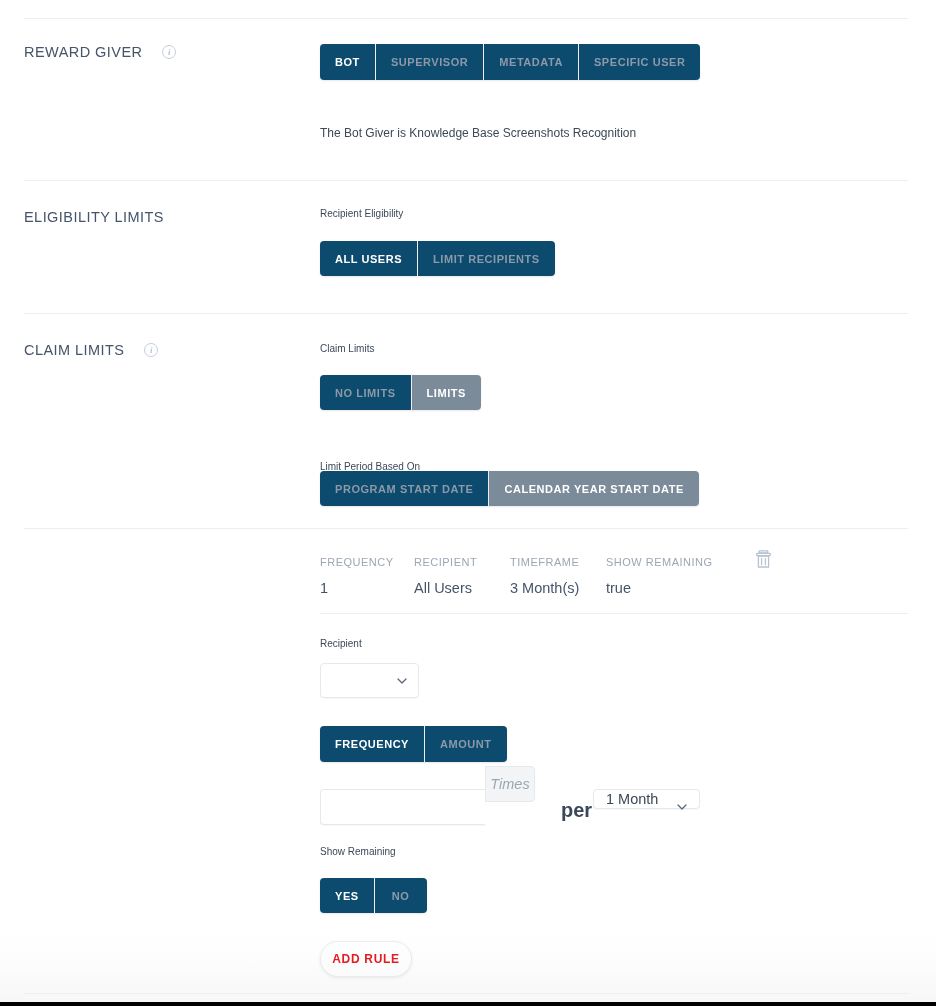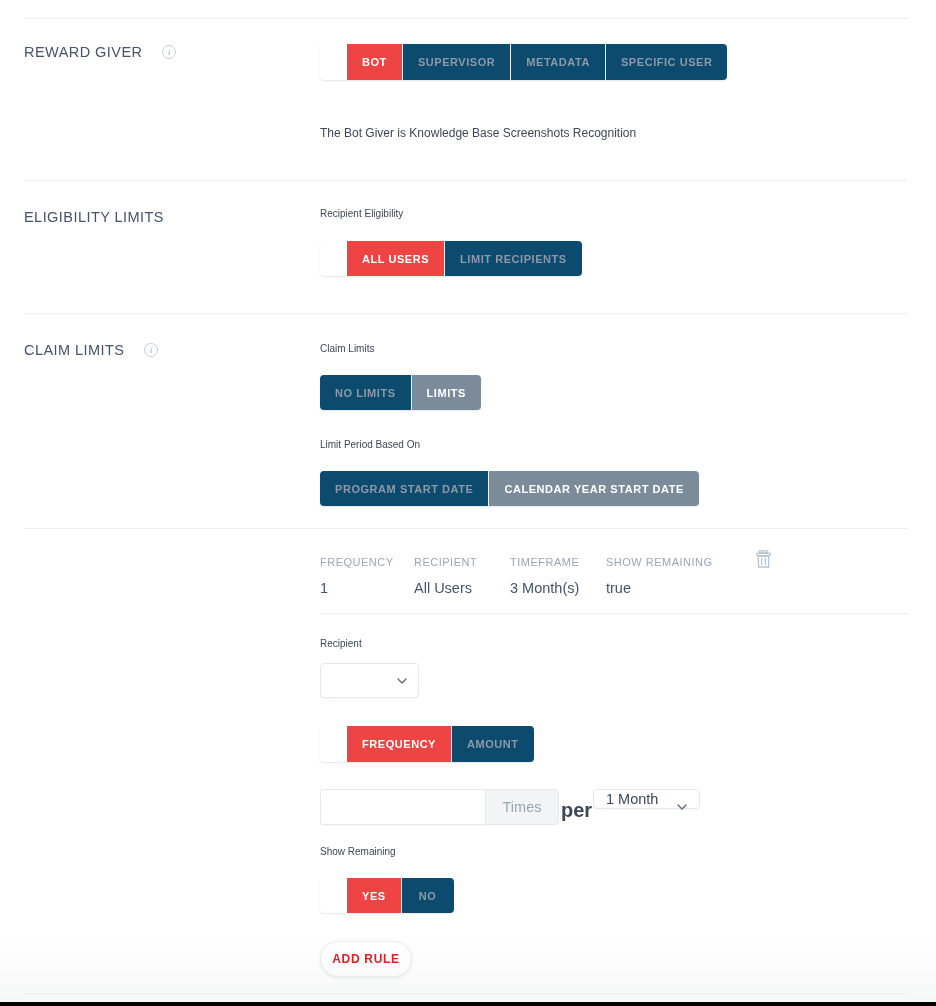--- a/index.html
+++ b/index.html
@@ -85,23 +85,22 @@
     height: 100%;
     cursor: pointer;
     white-space: nowrap;
     border-right: 1px solid #eceef0;
     display: flex;
     align-items: center;
     justify-content: center;
   }
   .seg-btn:last-child { border-right: none; }
   .seg-btn.active-blue {
-    background: #ef4444;
+    background: #0c4a6e;
     color: #ffffff;
-    margin-left: 27px;
   }
   .seg-btn.active-gray {
     background: #7b8b99;
     color: #ffffff;
   }
 
   
   .field-title {
     position: absolute;
     font-size: 10px;
@@ -301,21 +300,21 @@
     <span class="info-icon">i</span>
   </div>
 
   <div class="field-title" style="left:320px; top:343px;">Claim Limits</div>
 
   <div class="seg-group" style="left:320px; top:375px; height:35px;">
     <button class="seg-btn">NO LIMITS</button>
     <button class="seg-btn active-gray">LIMITS</button>
   </div>
 
-  <div class="field-title" style="left:320px; top:439px;">Limit Period Based On</div>
+  <div class="field-title" style="left:320px; top:461px;">Limit Period Based On</div>
 
   <div class="seg-group" style="left:320px; top:471px; height:35px;">
     <button class="seg-btn">PROGRAM START DATE</button>
     <button class="seg-btn active-gray">CALENDAR YEAR START DATE</button>
   </div>
 
   <div class="divider" style="top:528px;"></div>
 
   <div class="rules-table">
     <div class="rules-head">
@@ -355,21 +354,21 @@
         <polyline points="1,3 5,7 9,3"></polyline>
       </svg>
   </span>
 
   <div class="seg-group" style="left:320px; top:726px; height:36px;">
     <button class="seg-btn active-blue">FREQUENCY</button>
     <button class="seg-btn">AMOUNT</button>
   </div>
 
   <input class="text-input" style="left: 320px; top: 789px; width: 165px; height: 36px;" placeholder="">
-  <div class="input-addon" style="left:485px; top:789px; width:74px; height:36px;">Times</div>
+  <div class="input-addon" style="left:485px; top:766px; width:50px; height:36px;font-style:italic;">Times</div>
 
   <div class="per-label" style="left:561px; top:799px;">per</div>
 
   <select class="select-box" style="left:593px; top:789px; width:107px; height:20px;">
     <option>1 Month</option>
   </select>
   <span class="chev" style="left:677px; top:802px;">
     <svg viewBox="0 0 10 10" width="10" height="10" fill="none" stroke="#5a6877" stroke-width="1.3" stroke-linecap="round" stroke-linejoin="round">
         <polyline points="1,3 5,7 9,3"></polyline>
       </svg>

